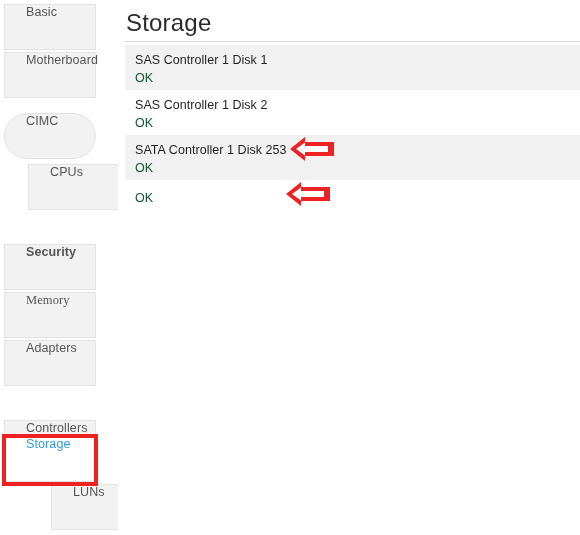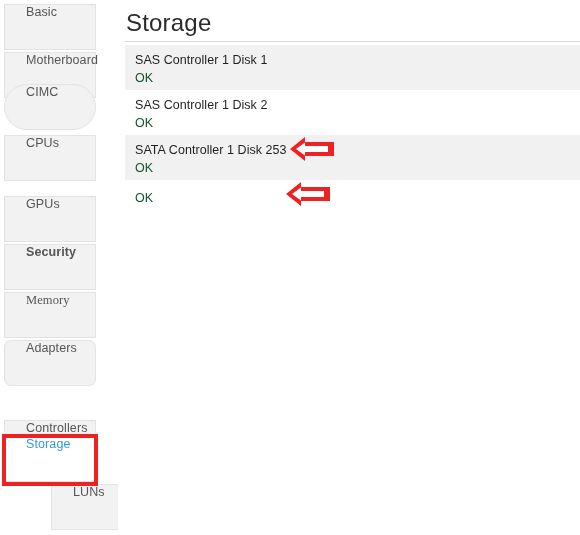--- a/index.html
+++ b/index.html
@@ -138,36 +138,33 @@
 
 <div id="app">
 
   <div id="sidebar">
       <div class="nav-item" style="top: 4px;">
         <span>Basic</span>
       </div>
       <div class="nav-item" style="top: 52px;">
         <span>Motherboard</span>
       </div>
-      <div class="nav-item" style="top: 84px; border-radius: 23px;">
+      <div class="nav-item" style="top: 113px; border-radius: 23px;">
         <span>CIMC</span>
       </div>
-      <div class="nav-item" style="top: 135px;">
+      <div class="nav-item" style="top: 164px; margin-left: 24px;">
         <span>CPUs</span>
-      </div>
-      <div class="nav-item" style="top: 196px;">
-        <span>GPUs</span>
       </div>
       <div class="nav-item" style="top: 244px; font-weight: bold;">
         <span>Security</span>
       </div>
       <div class="nav-item" style="top: 292px; font-family: Liberation Serif, serif;">
         <span>Memory</span>
       </div>
-      <div class="nav-item" style="top: 340px; border-radius: 7px;">
+      <div class="nav-item" style="top: 340px;">
         <span>Adapters</span>
       </div>
       <div class="nav-item" style="top: 392px; margin-top: 28px;">
         <span>Controllers</span>
       </div>
       <div class="nav-item selected" style="top: 436px;">
         <span>Storage</span>
       </div>
       <div class="nav-item" style="top: 484px; margin-left: 47px;">
         <span>LUNs</span>

